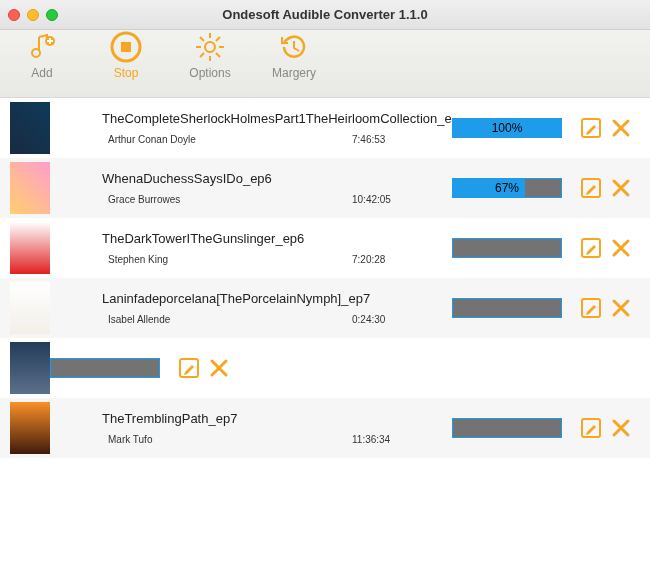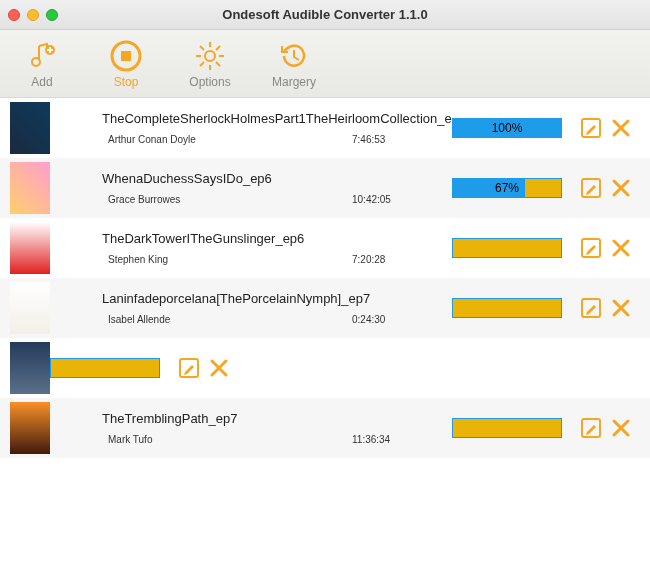--- a/index.html
+++ b/index.html
@@ -25,21 +25,20 @@
   .tl.max { background: #28c940; border:1px solid #1fa330;}
   .title {
     position: absolute; left:0; right:0; text-align:center;
     font-size: 13px; font-weight: 600; color:#333;
     pointer-events:none;
   }
   .toolbar {
     height: 68px;
     background: linear-gradient(#f2f2ee,#e8e8e4);
     display: flex;
-    align-items: center;
     padding: 0 12px;
     gap: 24px;
     border-bottom: 1px solid #d8d8d8;
   }
   .tbtn {
     display:flex; flex-direction:column; align-items:center;
     width:60px; cursor:pointer;
   }
   .tbtn .icon { width:34px; height:34px; display:flex; align-items:center; justify-content:center;}
   .tbtn .lbl { font-size:12px; color:#888; margin-top:2px;}
@@ -72,21 +71,21 @@
   }
   .subline {
     display:flex;
     font-size:10px; color:#333;
   }
   .author { width:250px; padding-left:6px;}
   .dur { width:80px; }
   .progress {
     width:110px; height:20px;
     border:1px solid #1e9be9;
-    background:#eab308;
+    background:#737373;
     position:relative;
     flex-shrink:0;
     margin-right:18px;
   }
   .progress .fill {
     position:absolute; left:0; top:0; bottom:0;
     background:#1e9be9;
   }
   .progress .pct {
     position:absolute; left:0; right:0; top:0; bottom:0;

